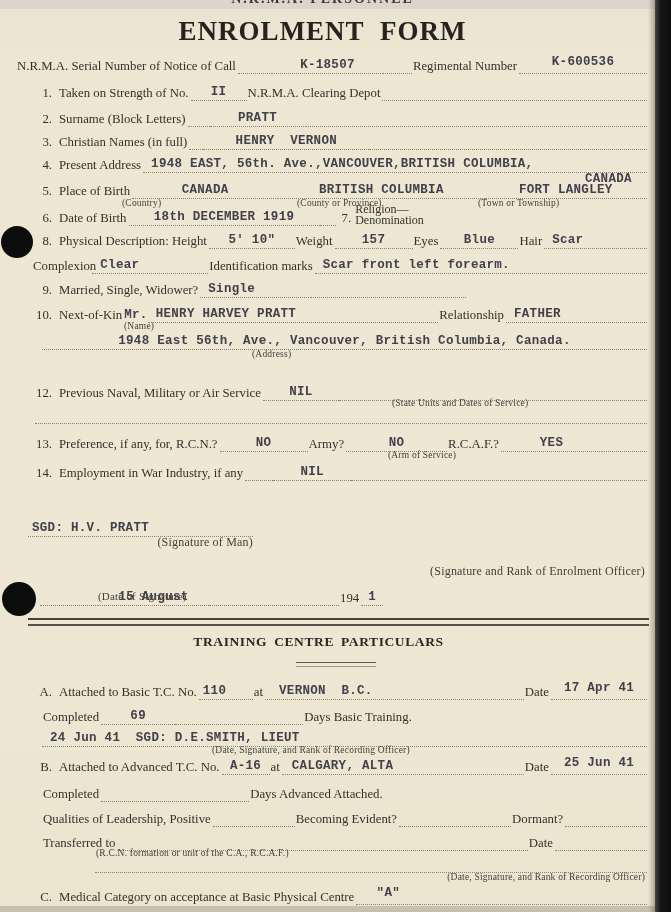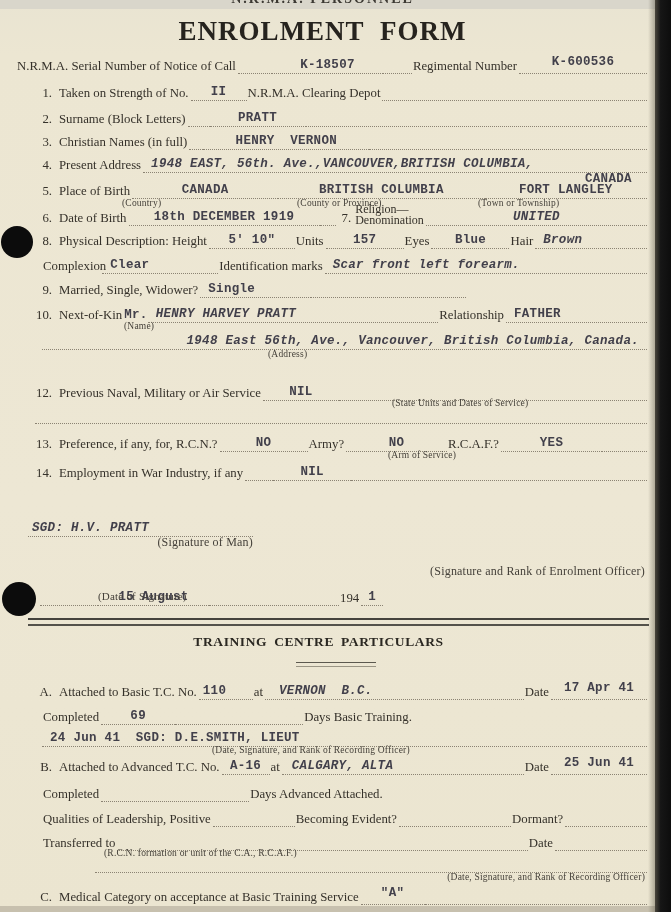--- a/index.html
+++ b/index.html
@@ -14,21 +14,21 @@
   .top-band{position:absolute;top:0;left:0;right:0;height:9px;background:#d6d3ca;opacity:.85;}
   .right-edge{position:absolute;top:0;right:0;width:16px;height:912px;background:linear-gradient(90deg,#4a463c 0%, var(--edge) 35%, #0d0d0d 100%);}
   .right-shadow{position:absolute;top:0;right:16px;width:7px;height:912px;background:linear-gradient(90deg,rgba(60,55,40,0) 0%, rgba(60,55,40,.35) 100%);}
   .bottom-shade{position:absolute;left:0;right:16px;bottom:0;height:6px;background:rgba(90,85,70,.25);}
   .masthead{position:absolute;top:-9px;left:0;right:26px;text-align:center;font-weight:bold;font-size:14px;letter-spacing:2px;color:#3c3933;}
   .title{position:absolute;top:16px;left:0;right:26px;margin:0;text-align:center;font-size:27px;font-weight:bold;letter-spacing:1px;word-spacing:8px;color:#26231e;}
   .row{position:absolute;left:28px;right:24px;height:17px;display:flex;align-items:flex-end;white-space:nowrap;font-size:12.8px;}
   .no{flex:0 0 24px;text-align:right;margin-right:6px;}
   .lbl{padding:0 2px 0 1px;}
   .dots{border-bottom:1.5px dotted var(--dot);align-self:stretch;}
-  .grow{flex:1 1 auto;font-style:italic;}
+  .grow{flex:1 1 auto;}
   .seg{border-bottom:1.5px dotted var(--dot);padding:0 8px;display:flex;align-items:flex-end;justify-content:center;}
   .typed{font-family:"Liberation Mono","DejaVu Sans Mono",monospace;font-weight:bold;font-size:12.5px;letter-spacing:.3px;color:var(--typed);white-space:pre;transform:translateY(-1.5px);}
   .raise{transform:translateY(-4px);}
   .sub{position:absolute;font-size:9.5px;color:var(--sub);letter-spacing:.2px;}
   .punch{position:absolute;background:#0c0c0c;border-radius:50%;z-index:5;}
   .punch1{left:1px;top:226px;width:32px;height:32px;}
   .punch2{left:2px;top:582px;width:34px;height:34px;}
   .dbl-rule{position:absolute;left:28px;right:22px;top:618px;height:4px;border-top:2px solid #45433d;border-bottom:2px solid #54524b;}
   .tcp-head{position:absolute;top:634px;left:0;right:34px;text-align:center;font-weight:bold;font-size:13.5px;letter-spacing:.6px;word-spacing:3px;color:#2b2822;}
   .tcp-rule{position:absolute;top:662px;left:296px;width:80px;height:3px;border-top:1.5px solid #5c594f;border-bottom:1px solid #9a9585;}
@@ -119,46 +119,43 @@
     <span class="lbl">Date of Birth</span>
     <span class="seg" style="flex:0 0 175px">
         <span class="typed">18th DECEMBER 1919</span>
       </span>
     <span class="dots" style="flex:0 0 16px"></span>
     <span class="lbl" style="padding-left:6px">7.</span>
     <span class="relblk">
       <span>Religion—</span>
       <span>Denomination</span>
     </span>
-    <span class="seg grow">
-        <span class="typed">UNITED</span>
-      </span>
   </div>
 
   <div class="row" style="top:232px">
     <span class="no">8.</span>
     <span class="lbl">Physical Description: Height</span>
     <span class="seg" style="flex:0 0 70px">
         <span class="typed">5' 10"</span>
       </span>
-    <span class="lbl">Units</span>
+    <span class="lbl">Weight</span>
     <span class="seg" style="flex:0 0 62px">
         <span class="typed">157</span>
       </span>
     <span class="lbl">Eyes</span>
     <span class="seg" style="flex:0 0 62px">
         <span class="typed">Blue</span>
       </span>
     <span class="lbl">Hair</span>
     <span class="seg grow" style="justify-content:flex-start">
-        <span class="typed">Brown</span>
-      </span>
-  </div>
-
-  <div class="row" style="top:257px;left:42px">
+        <span class="typed">Scar</span>
+      </span>
+  </div>
+
+  <div class="row" style="top:257px;left:32px">
     <span class="lbl">Complexion</span>
     <span class="seg" style="flex:0 0 100px;justify-content:flex-start;margin-left:-6px">
         <span class="typed">Clear</span>
       </span>
     <span class="lbl">Identification marks</span>
     <span class="seg grow" style="justify-content:flex-start">
         <span class="typed">Scar front left forearm.</span>
       </span>
   </div>
 
@@ -179,25 +176,25 @@
     <span class="seg grow" style="justify-content:flex-start">
         <span class="typed">HENRY HARVEY PRATT</span>
       </span>
     <span class="lbl">Relationship</span>
     <span class="seg" style="flex:0 0 125px;justify-content:flex-start">
         <span class="typed">FATHER</span>
       </span>
   </div>
   <span class="sub" style="top:321px;left:124px">(Name)</span>
   <div class="row" style="top:333px;left:42px">
-    <span class="seg grow" style="justify-content:flex-end">
+    <span class="seg grow" style="justify-content:center">
         <span class="typed">1948 East 56th, Ave., Vancouver, British Columbia, Canada.</span>
       </span>
   </div>
-  <span class="sub" style="top:349px;left:268px">(Address)</span>
+  <span class="sub" style="top:349px;left:252px">(Address)</span>
 
 
   <div class="row" style="top:384px">
     <span class="no">12.</span>
     <span class="lbl">Previous Naval, Military or Air Service</span>
     <span class="seg" style="flex:0 0 60px">
         <span class="typed">NIL</span>
       </span>
     <span class="dots grow"></span>
   </div>
@@ -324,30 +321,30 @@
     <span class="lbl">Dormant?</span>
     <span class="dots grow"></span>
   </div>
 
   <div class="row" style="top:834px;left:42px">
     <span class="lbl">Transferred to</span>
     <span class="dots grow"></span>
     <span class="lbl">Date</span>
     <span class="dots" style="flex:0 0 92px"></span>
   </div>
-  <span class="sub" style="top:848px;left:104px">(R.C.N. formation or unit of the C.A., R.C.A.F.)</span>
+  <span class="sub" style="top:848px;left:96px">(R.C.N. formation or unit of the C.A., R.C.A.F.)</span>
 
   <div class="row" style="top:856px;left:95px">
     <span class="dots grow"></span>
   </div>
   <span class="sub ctr" style="top:872px;left:0;right:26px">(Date, Signature, and Rank of Recording Officer)</span>
 
   <div class="row" style="top:888px">
     <span class="no">C.</span>
-    <span class="lbl">Medical Category on acceptance at Basic Training Service</span>
+    <span class="lbl">Medical Category on acceptance at Basic Physical Centre</span>
     <span class="seg" style="flex:0 0 48px">
         <span class="typed raise">"A"</span>
       </span>
     <span class="dots grow"></span>
   </div>
 
   <div class="punch punch1"></div>
   <div class="punch punch2"></div>
   <div class="right-shadow"></div>
   <div class="right-edge"></div>

